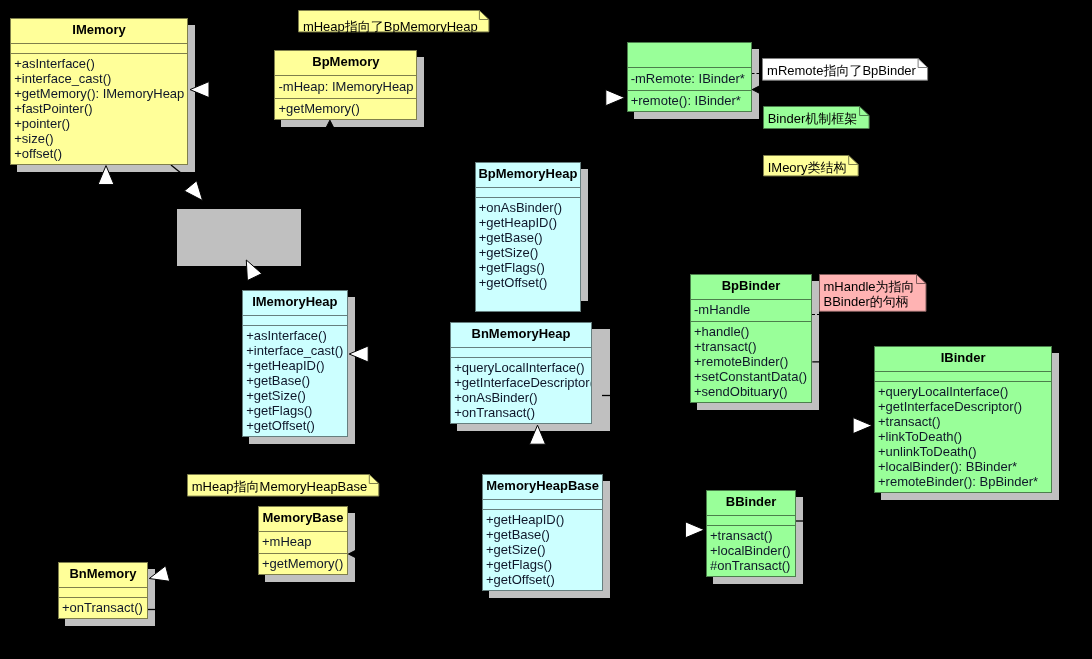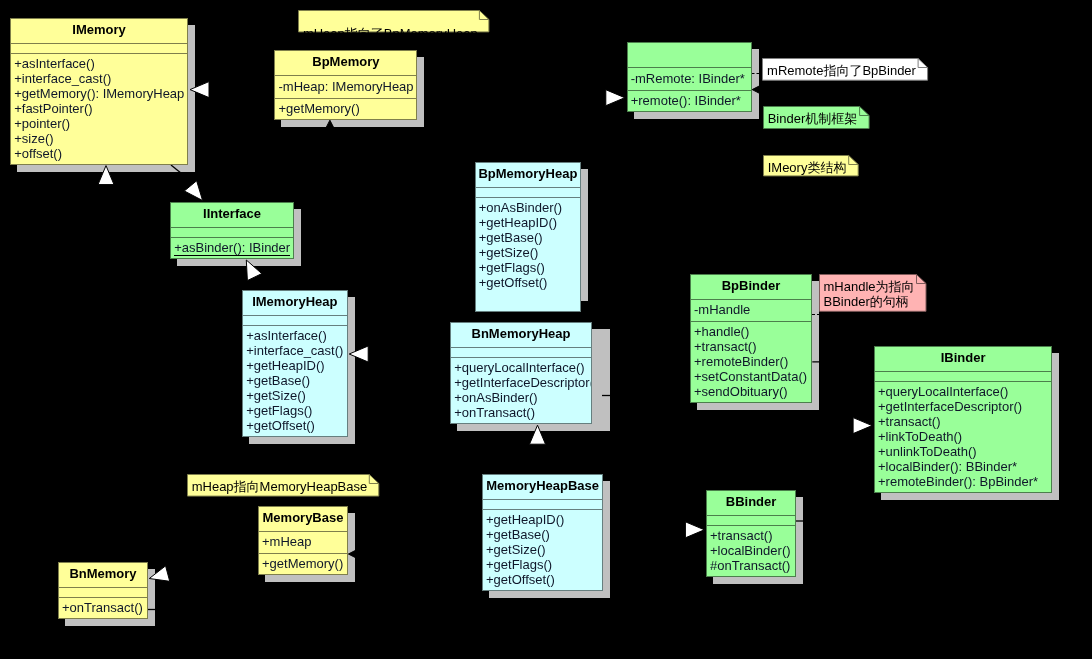--- a/index.html
+++ b/index.html
@@ -72,26 +72,20 @@
   <div class="row" style="top:112.4px"><span>+size()</span></div>
   <div class="row" style="top:127.4px"><span>+offset()</span></div>
 </div>
 <div class="cls" style="left:274.3px;top:50.2px;width:143.1px;height:69.8px;background:#ffff99;border-color:#7f7f4c">
   <div class="nm" style="top:-1px;line-height:24.2px">BpMemory</div>
   <div class="dv" style="top:24.2px;background:#7f7f4c"></div>
   <div class="row" style="top:27.5px">-mHeap: IMemoryHeap</div>
   <div class="dv" style="top:46.5px;background:#7f7f4c"></div>
   <div class="row" style="top:49.8px"><span>+getMemory()</span></div>
 </div>
-<div class="cls" style="left:170px;top:201.9px;width:124px;height:57.4px;background:#99ff99;border-color:#4c7f4c">
-  <div class="nm" style="top:-1px;line-height:24.2px">IInterface</div>
-  <div class="dv" style="top:24.2px;background:#4c7f4c"></div>
-  <div class="dv" style="top:34.1px;background:#4c7f4c"></div>
-  <div class="row" style="top:37.4px"><u><span>+asBinder(): IBinder</span></u></div>
-</div>
 <div class="cls" style="left:242px;top:289.9px;width:105.6px;height:147.4px;background:#ccffff;border-color:#667f7f">
   <div class="nm" style="top:-1px;line-height:24.2px">IMemoryHeap</div>
   <div class="dv" style="top:24.2px;background:#667f7f"></div>
   <div class="dv" style="top:34.1px;background:#667f7f"></div>
   <div class="row" style="top:37.4px"><span>+asInterface()</span></div>
   <div class="row" style="top:52.4px"><span>+interface_cast()</span></div>
   <div class="row" style="top:67.4px"><span>+getHeapID()</span></div>
   <div class="row" style="top:82.4px"><span>+getBase()</span></div>
   <div class="row" style="top:97.4px"><span>+getSize()</span></div>
   <div class="row" style="top:112.4px"><span>+getFlags()</span></div>
@@ -175,21 +169,21 @@
   <div class="dv" style="top:34.1px;background:#4c7f4c"></div>
   <div class="row" style="top:37.4px"><span>+transact()</span></div>
   <div class="row" style="top:52.4px"><span>+localBinder()</span></div>
   <div class="row" style="top:67.4px"><span>#onTransact()</span></div>
 </div>
 <div class="note" style="left:297.9px;top:10px;width:191.4px;height:22.4px">
   <svg width="191.4" height="22.4" style="position:absolute;left:0;top:0;overflow:visible">
         <path d="M0.5 0.5 L181.40 0.5 L190.90 9.50 L190.90 21.90 L0.5 21.90 Z" fill="#ffff99" stroke="#7f7f4c" stroke-width="1"></path>
         <path d="M181.40 0.5 L181.40 9.50 L190.90 9.50" fill="none" stroke="#7f7f4c" stroke-width="1"></path>
       </svg>
-  <div class="ntext" style="left:5px;top:16px">mHeap指向了BpMemoryHeap</div>
+  <div class="ntext" style="left:5px;top:9px">mHeap指向了BpMemoryHeap</div>
 </div>
 <div class="note" style="left:762.1px;top:57.7px;width:166.1px;height:22.7px">
   <svg width="166.1" height="22.7" style="position:absolute;left:0;top:0;overflow:visible">
         <path d="M0.5 0.5 L156.10 0.5 L165.60 9.50 L165.60 22.20 L0.5 22.20 Z" fill="#ffffff" stroke="#7f7f7f" stroke-width="1"></path>
         <path d="M156.10 0.5 L156.10 9.50 L165.60 9.50" fill="none" stroke="#7f7f7f" stroke-width="1"></path>
       </svg>
   <div class="ntext" style="left:5px;top:5.2px">mRemote指向了BpBinder</div>
 </div>
 <div class="note" style="left:762.7px;top:105.7px;width:106.6px;height:23px">
   <svg width="106.6" height="23" style="position:absolute;left:0;top:0;overflow:visible">

